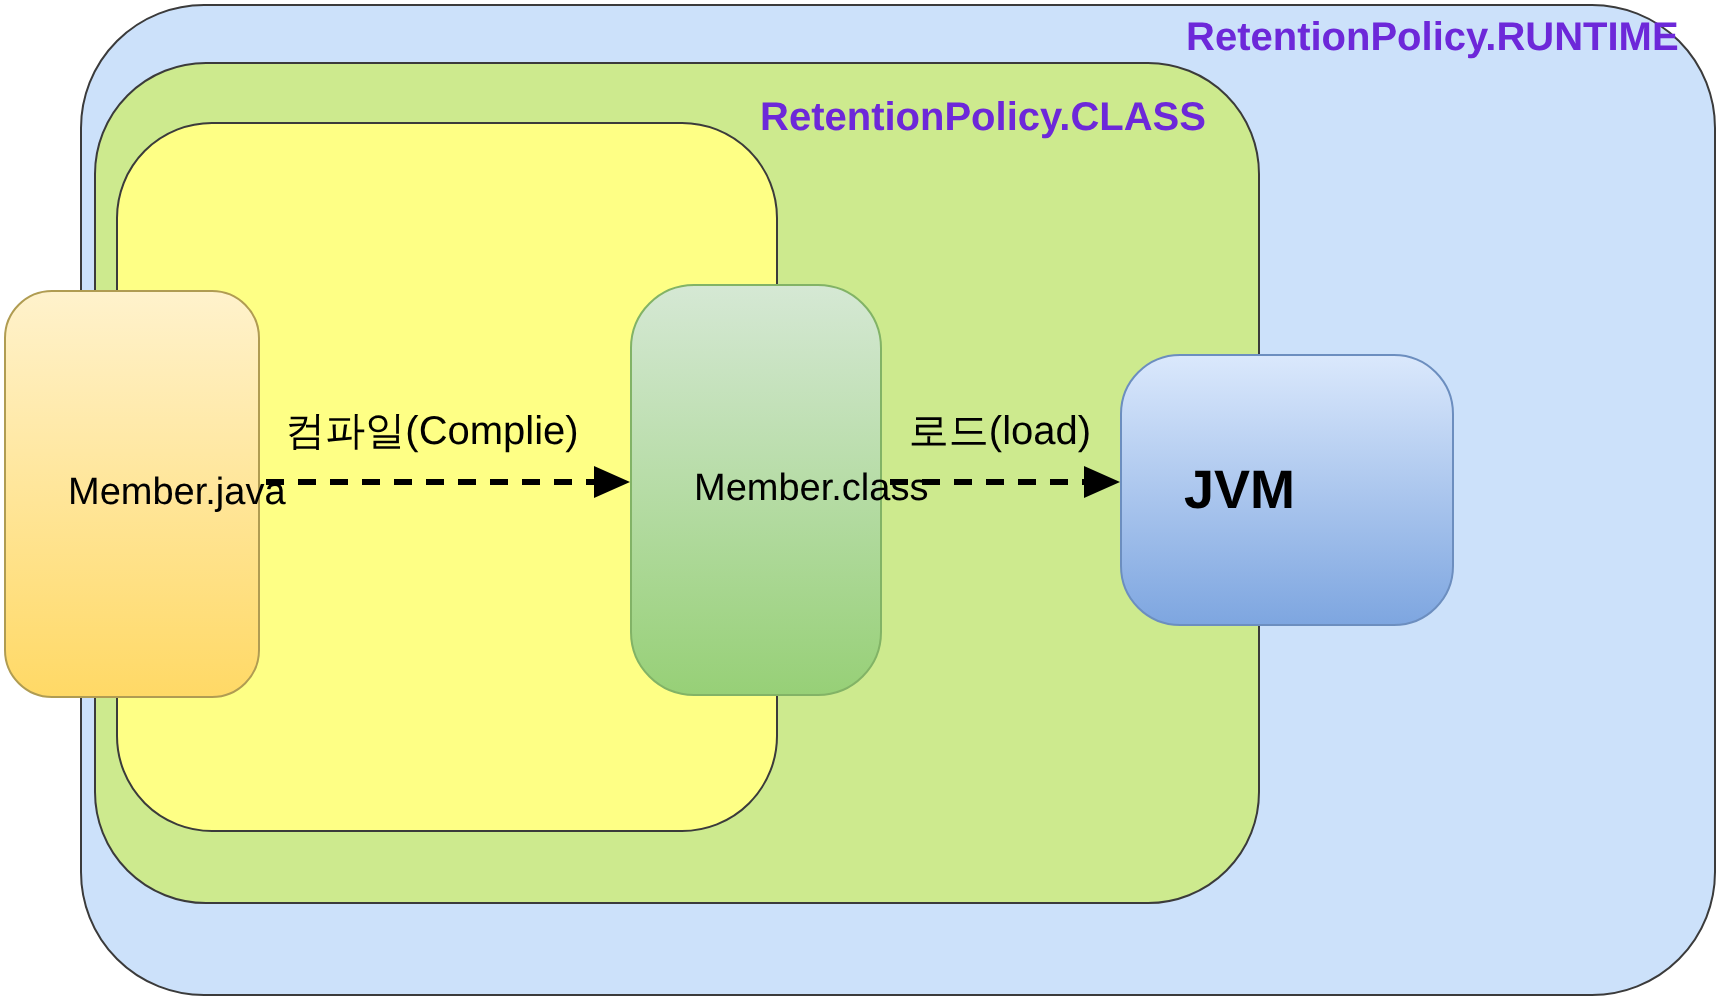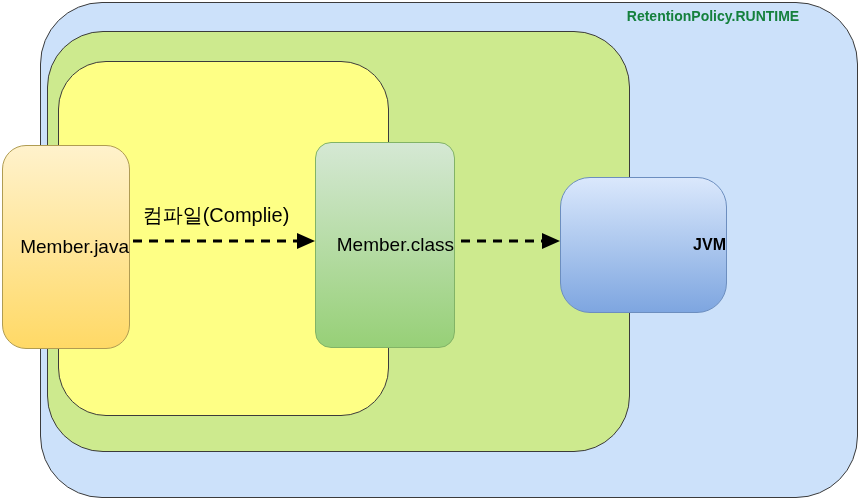--- a/index.html
+++ b/index.html
@@ -24,54 +24,54 @@
     left: 47px; top: 31px; width: 583px; height: 421px;
     border-radius: 56px; background: #cdea8e; z-index: 2;
   }
   .region-source {
     left: 58px; top: 61px; width: 331px; height: 355px;
     border-radius: 48px; background: #feff85; z-index: 3;
   }
 
   .region-label {
     position: absolute; z-index: 6;
-    font-weight: bold; font-size: 14px; color: #15803d;
-    text-align: center; white-space: nowrap;
+    font-weight: bold; font-size: 20px; color: #6d28d9;
+    text-align: left; white-space: nowrap;
   }
   .label-runtime { left: 593px; top: 8px;  width: 240px; }
   .label-class   { left: 380px; top: 48px; width: 220px; }
   .label-source  { left: 100px; top: 87px; width: 230px; }
 
   
   .node {
     position: absolute; z-index: 5;
     box-sizing: border-box;
-    display: flex; align-items: center; justify-content: flex-end;
-    color: #000; text-align: center;
+    display: flex; align-items: center; justify-content: flex-start;
+    color: #000; text-align: center; padding-left: 31px;
   }
   .node-member-java {
     left: 2px; top: 145px; width: 128px; height: 204px;
     border-radius: 24px;
     background: linear-gradient(to bottom, #fff2cc, #ffd966);
     border: 1px solid #b09c52;
     font-size: 19px;
   }
   .node-member-class {
-    left: 315px; top: 142px; width: 140px; height: 206px;
-    border-radius: 16px;
+    left: 315px; top: 142px; width: 126px; height: 206px;
+    border-radius: 32px;
     background: linear-gradient(to bottom, #d5e8d4, #97d077);
     border: 1px solid #82b366;
     font-size: 19px;
   }
   .node-jvm {
     left: 560px; top: 177px; width: 167px; height: 136px;
     border-radius: 30px;
     background: linear-gradient(to bottom, #dae8fc, #7ea6e0);
     border: 1px solid #6c8ebf;
-    font-size: 16px; font-weight: bold;
+    font-size: 27px; font-weight: bold;
   }
 
   
   .arrow-svg { position: absolute; z-index: 4; overflow: visible; }
   .arrow-compile { left: 131px; top: 229px; }
   .arrow-load    { left: 443px; top: 229px; }
 
   .arrow-label {
     position: absolute; z-index: 6;
     font-size: 20px; color: #000;
@@ -83,31 +83,33 @@
 </head>
 <body>
 
 <div class="canvas">
 
   <div class="region region-runtime"></div>
   <div class="region region-class"></div>
   <div class="region region-source"></div>
 
   <div class="region-label label-runtime">RetentionPolicy.RUNTIME</div>
+  <div class="region-label label-class">RetentionPolicy.CLASS</div>
 
   <svg class="arrow-svg arrow-compile" width="184" height="24" viewBox="0 0 184 24" aria-hidden="true">
     <line x1="2" y1="12" x2="166" y2="12" stroke="#000" stroke-width="3" stroke-dasharray="9 7"></line>
     <polygon points="166,4 184,12 166,20" fill="#000"></polygon>
   </svg>
   <div class="arrow-label label-compile">컴파일(Complie)</div>
 
   <svg class="arrow-svg arrow-load" width="117" height="24" viewBox="0 0 117 24" aria-hidden="true">
     <line x1="2" y1="12" x2="99" y2="12" stroke="#000" stroke-width="3" stroke-dasharray="9 7"></line>
     <polygon points="99,4 117,12 99,20" fill="#000"></polygon>
   </svg>
+  <div class="arrow-label label-load">로드(load)</div>
 
   <div class="node node-member-java">
     <span>Member.java</span>
   </div>
 
   <div class="node node-member-class">
     <span>Member.class</span>
   </div>
 
   <div class="node node-jvm">

